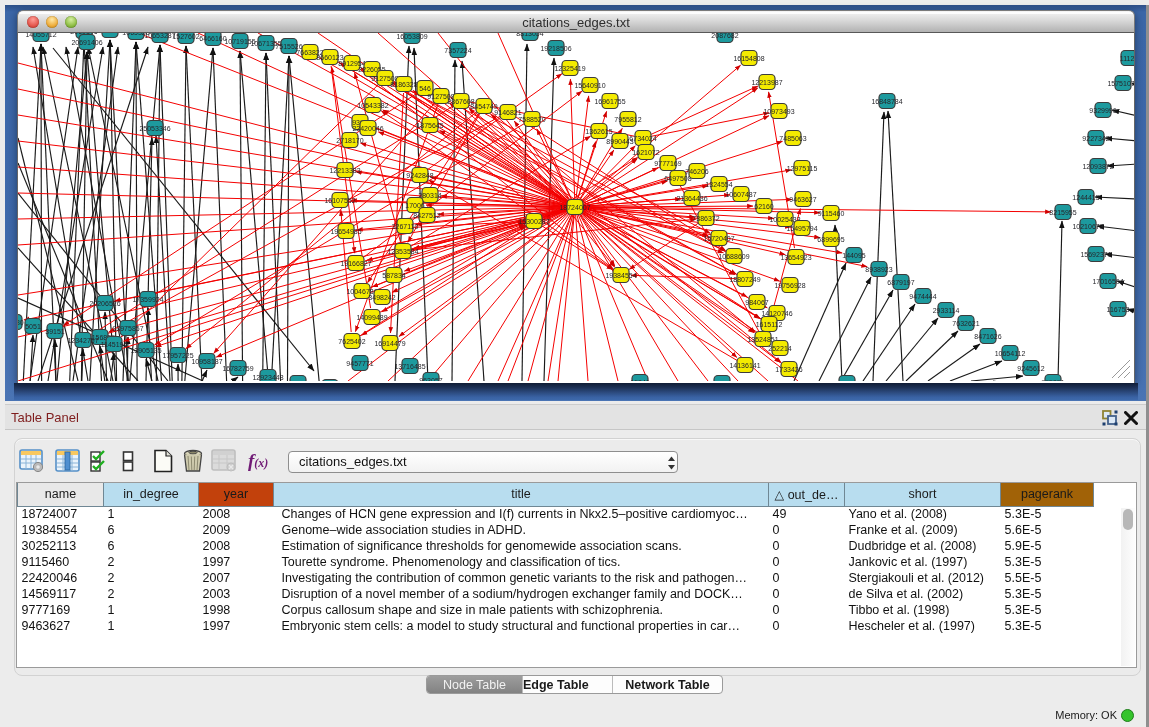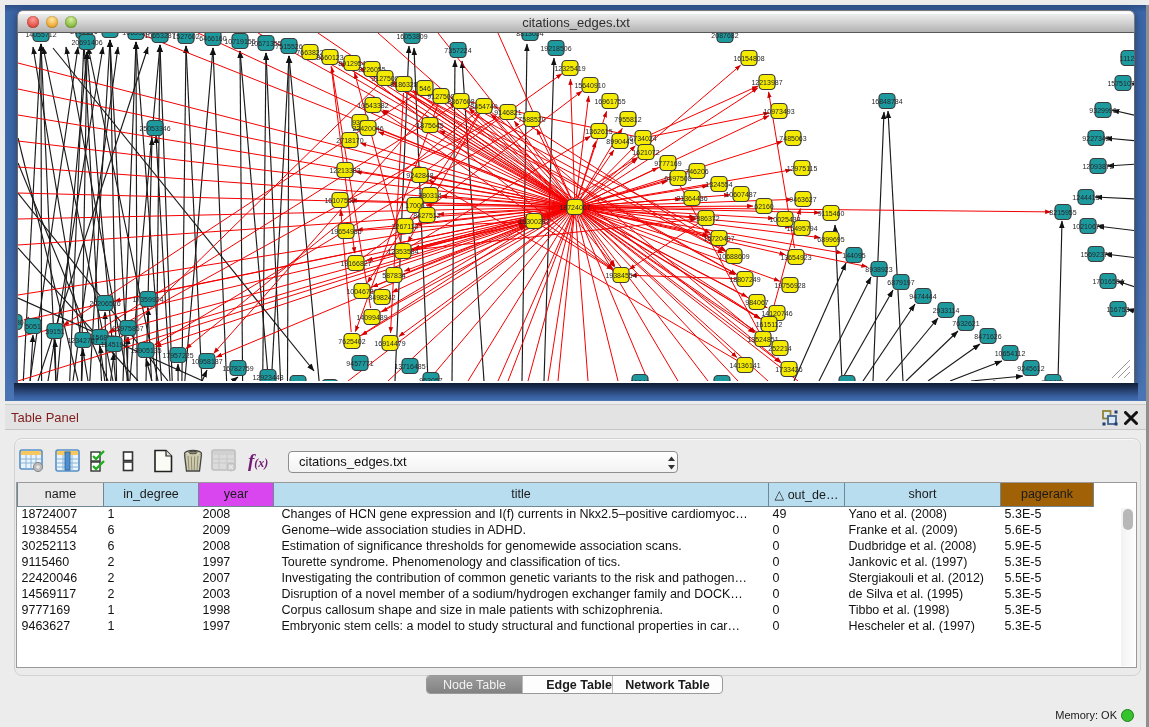--- a/index.html
+++ b/index.html
@@ -658,21 +658,21 @@
       <path d="M4.5 13.5 L8 9 L1 9 z" fill="#333"></path>
     </svg>
 </div>
 
 <div class="abs" style="left:16px;top:482px;width:1121px;height:186px;background:#fff;border:1px solid #9a9a9a">
 <table style="border-collapse:collapse;table-layout:fixed;font-size:12.5px;color:#111">
  <thead>
         <tr style="height:23px">
           <th style="width:86px;background:#e8e8e8">name</th>
           <th style="width:95px;background:#b8ddef">in_degree</th>
-          <th style="width:75px;background:#d946ef">year</th>
+          <th style="width:75px;background:#c2410c">year</th>
           <th style="width:495px;background:#b8ddef">title</th>
           <th style="width:76px;background:#b8ddef">△ out_de…</th>
           <th style="width:156px;background:#b8ddef">short</th>
           <th style="width:93px;background:#a16207">pagerank</th>
         </tr>
       </thead>
  <tbody>
         <tr>
           <td style="width:86px">18724007</td>
           <td style="width:95px">1</td>
@@ -717,21 +717,21 @@
           <td style="width:76px">0</td>
           <td style="width:156px">Stergiakouli et al. (2012)</td>
           <td style="width:93px">5.5E-5</td>
         </tr>
         <tr>
           <td style="width:86px">14569117</td>
           <td style="width:95px">2</td>
           <td style="width:75px">2003</td>
           <td style="width:495px">Disruption of a novel member of a sodium/hydrogen exchanger family and DOCK…</td>
           <td style="width:76px">0</td>
-          <td style="width:156px">de Silva et al. (1995)</td>
+          <td style="width:156px">de Silva et al. (2002)</td>
           <td style="width:93px">5.3E-5</td>
         </tr>
         <tr>
           <td style="width:86px">9777169</td>
           <td style="width:95px">1</td>
           <td style="width:75px">1998</td>
           <td style="width:495px">Corpus callosum shape and size in male patients with schizophrenia.</td>
           <td style="width:76px">0</td>
           <td style="width:156px">Tibbo et al. (1998)</td>
           <td style="width:93px">5.3E-5</td>
@@ -752,17 +752,17 @@
     </div>
 </div>
 <style>
 thead th{border:1px solid #6f8794;border-top:none;font-weight:normal;font-size:12.5px;color:#1a1a1a;text-align:center}
 tbody td{height:16px;padding:0 0 0 4px;white-space:nowrap;overflow:hidden;font-size:12.5px}
 tbody td:nth-child(4){padding-left:8px}
 </style>
 
 <div class="abs" style="left:426px;top:675px;width:297px;height:19px;border:1px solid #9a9a9a;border-radius:4px;background:#fdfdfd;overflow:hidden;display:flex">
   <div style="width:95px;background:linear-gradient(#9d9d9d,#828282);color:#f2f2f2;font-size:12.5px;text-align:center;line-height:18px">Node Table</div>
-  <div style="width:90px;border-left:1px solid #bbb;color:#1a1a1a;font-size:12.5px;font-weight:bold;text-align:right;line-height:18px">Edge Table</div>
+  <div style="width:90px;border-left:1px solid #bbb;color:#1a1a1a;font-size:12.5px;font-weight:bold;text-align:left;line-height:18px">Edge Table</div>
   <div style="width:110px;border-left:1px solid #bbb;color:#1a1a1a;font-size:12.5px;font-weight:bold;text-align:center;line-height:18px">Network Table</div>
 </div>
 
 <div class="abs" style="left:1000px;top:709px;width:117px;text-align:right;font-size:11px;color:#1a1a1a">Memory: OK</div>
 <div class="abs" style="left:1121px;top:709px;width:13px;height:13px;border-radius:50%;background:#35c42c;border:1px solid #1f7d1b"></div>
 </body></html>

